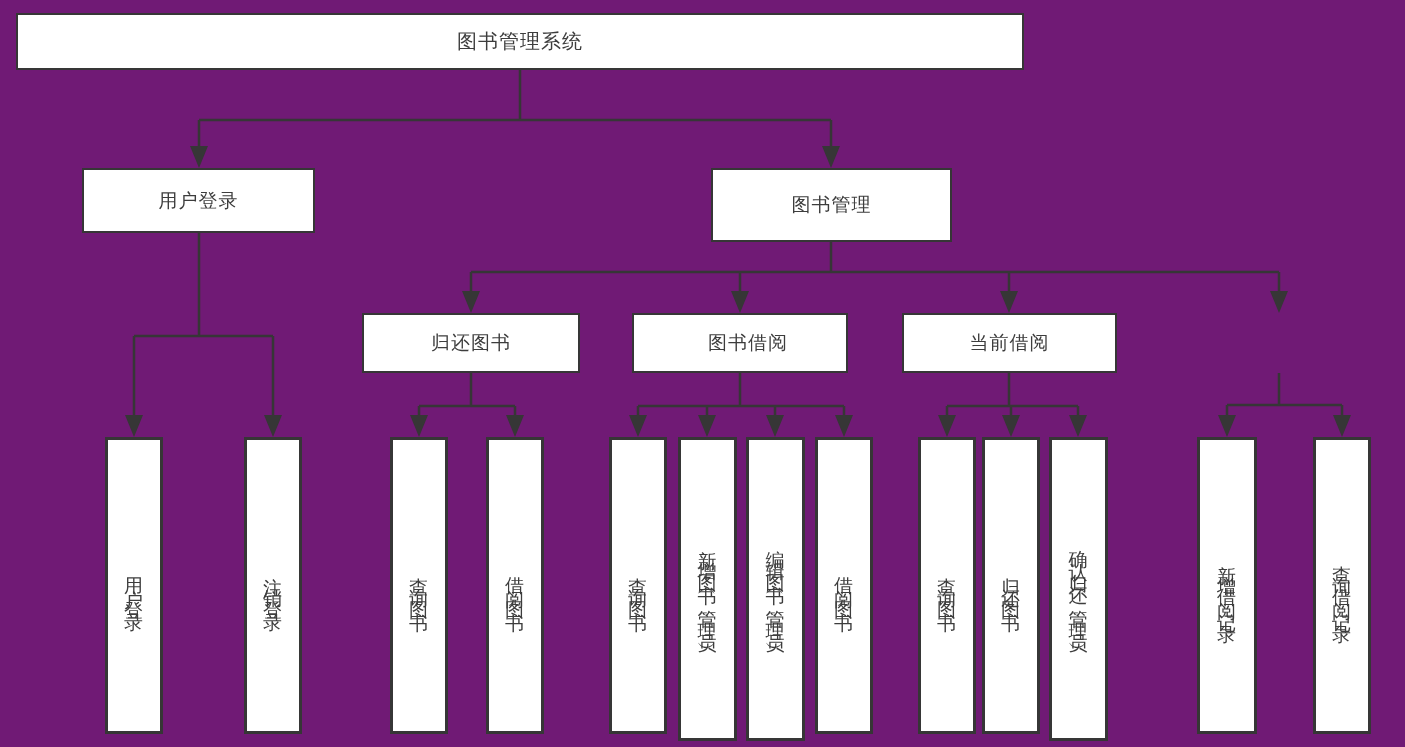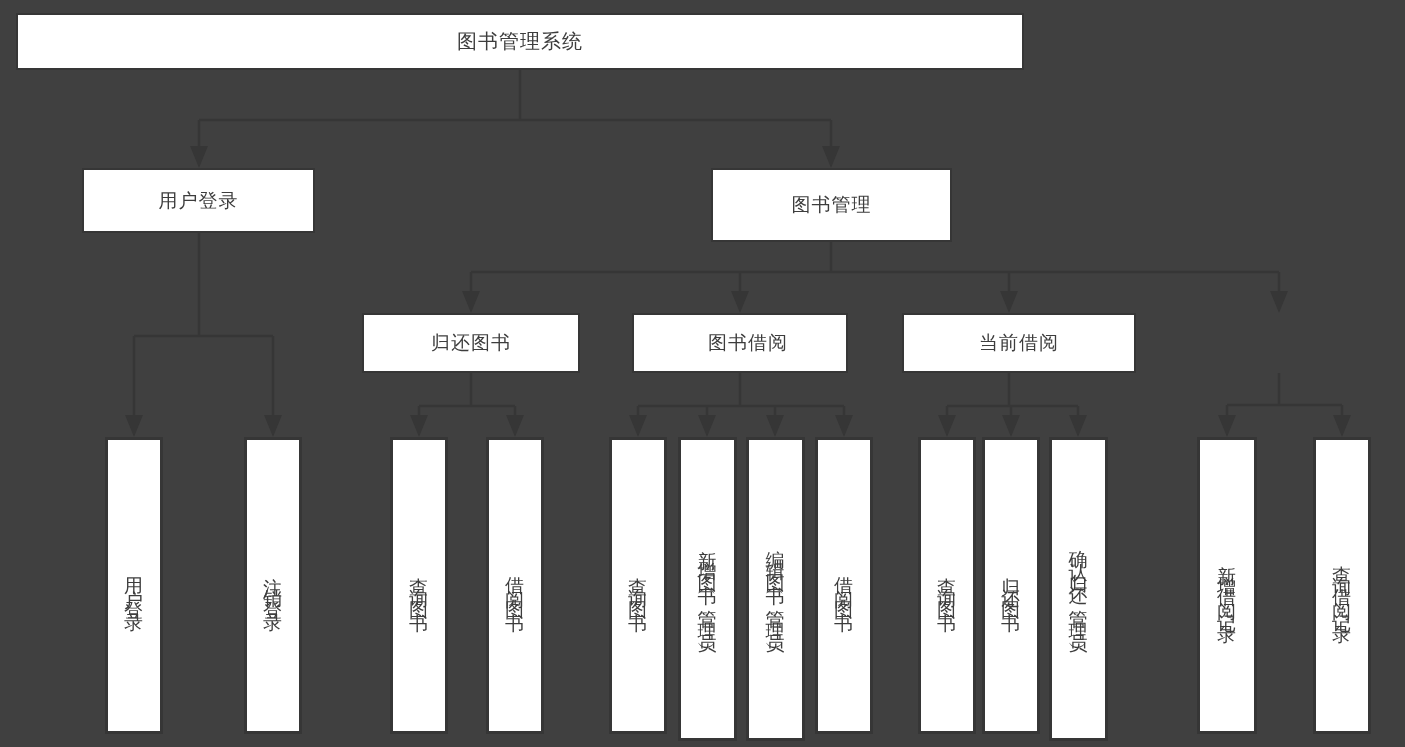--- a/index.html
+++ b/index.html
@@ -1,19 +1,19 @@
 <!DOCTYPE html>
 <html><head>
 <meta charset="utf-8">
 <style>
   html,body{margin:0;padding:0;background:#ffffff;}
   #stage{
     position:relative;
     width:1405px;height:747px;
-    background:#404040;
+    background:#701a75;
     font-family:"Liberation Sans","DejaVu Sans",sans-serif;
     overflow:hidden;
   }
   #wires{position:absolute;left:0;top:0;width:1405px;height:747px;}
   .box{
     position:absolute;
     box-sizing:border-box;
     background:#ffffff;
     border:2px solid #363636;
     display:flex;align-items:center;justify-content:center;
@@ -96,21 +96,21 @@
   <div class="box" style="left:711px;top:168px;width:241px;height:74px;">
     <span>图书管理</span>
   </div>
 
   <div class="box" style="left:362px;top:313px;width:218px;height:60px;">
     <span>归还图书</span>
   </div>
   <div class="box" style="left:632px;top:313px;width:216px;height:60px;padding-left:16px;">
     <span>图书借阅</span>
   </div>
-  <div class="box" style="left:902px;top:313px;width:234px;height:60px;">
+  <div class="box" style="left:902px;top:313px;width:215px;height:60px;">
     <span>当前借阅</span>
   </div>
 
   <div class="box leaf" style="left:105px;top:437px;width:58px;height:297px;">
     <span class="vtext">用户登录</span>
   </div>
   <div class="box leaf" style="left:244px;top:437px;width:58px;height:297px;">
     <span class="vtext">注销登录</span>
   </div>
 

